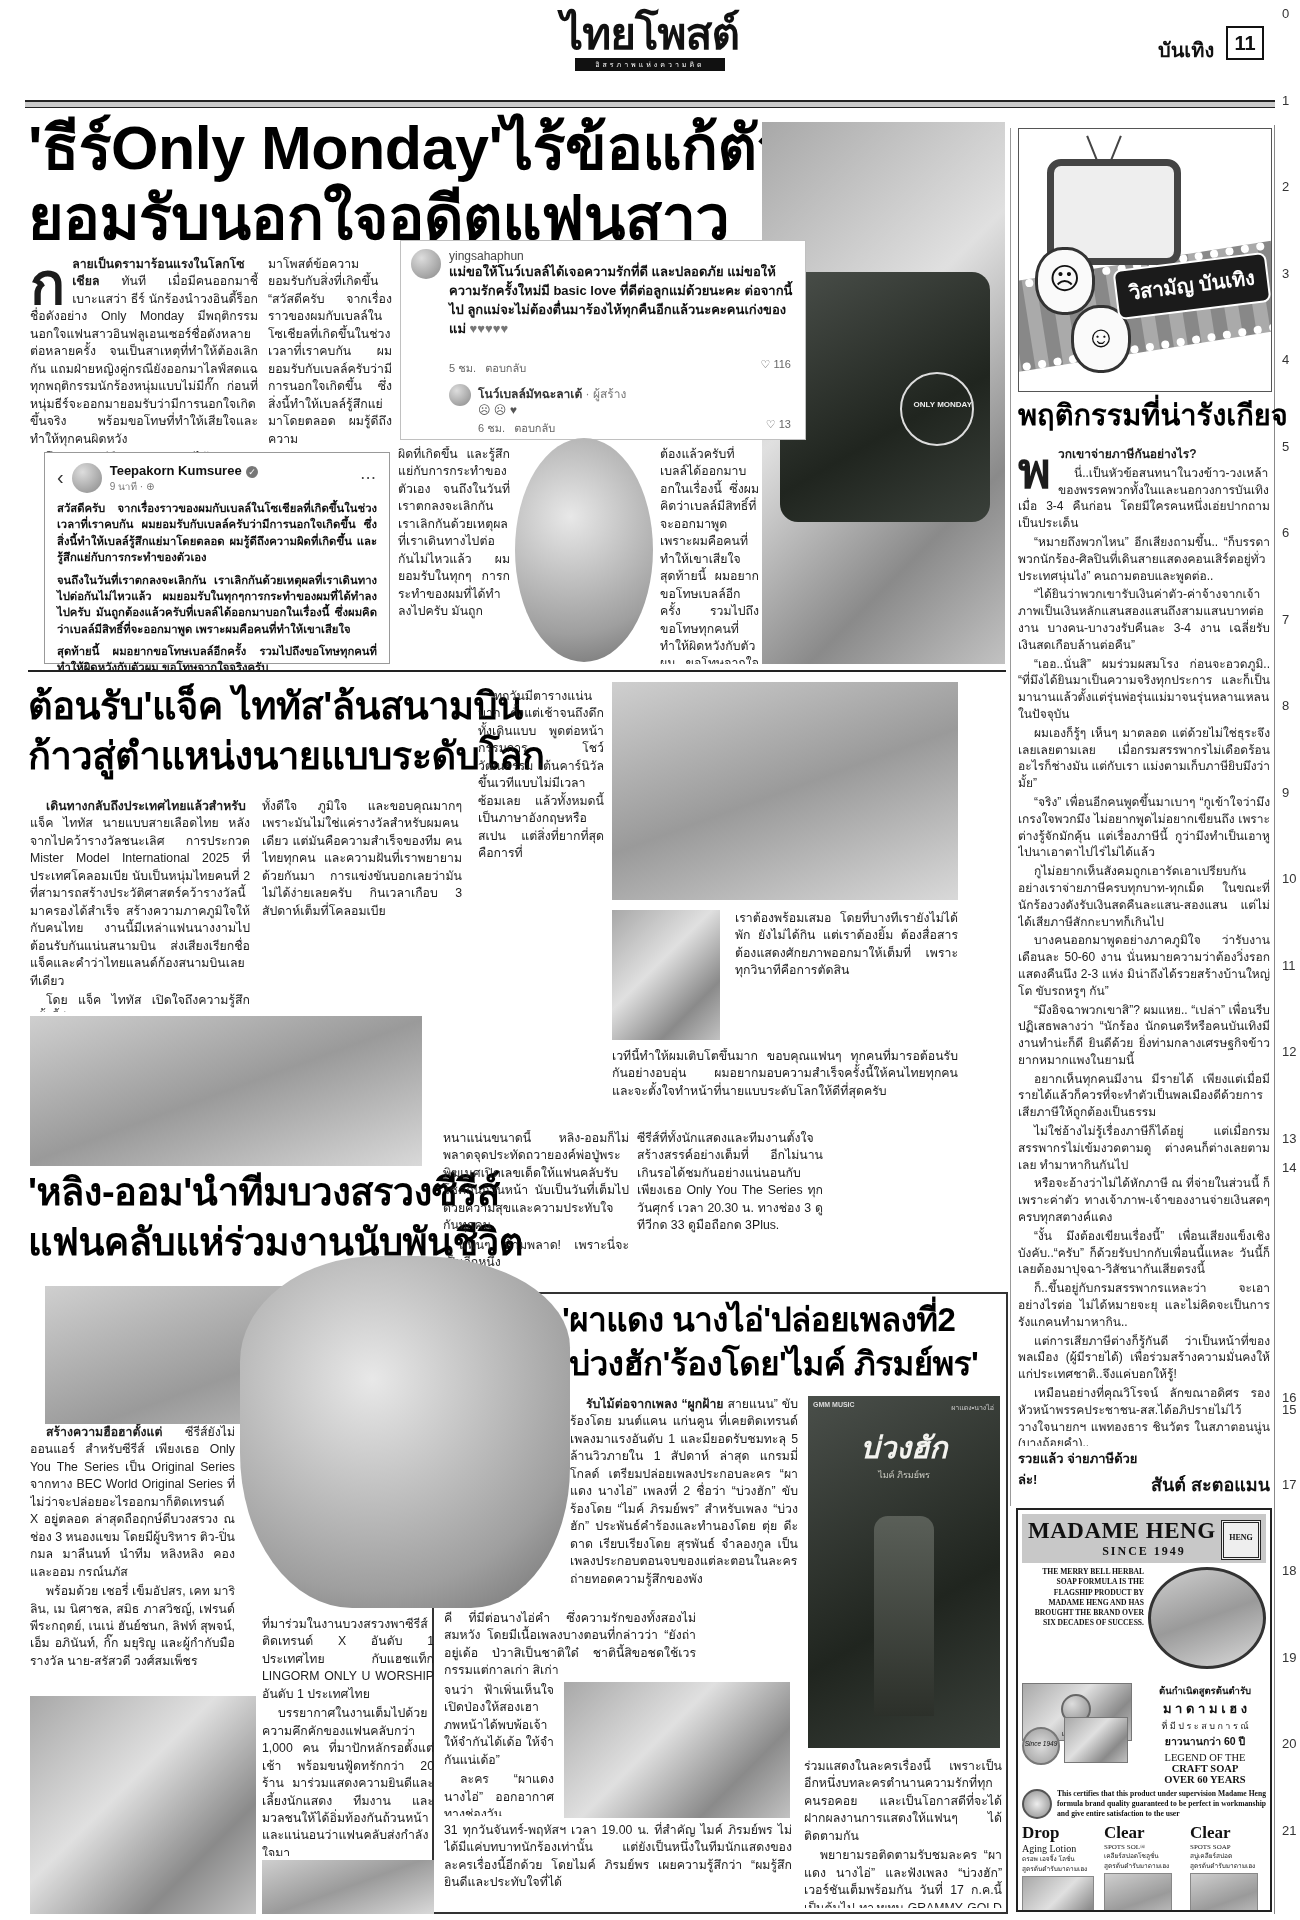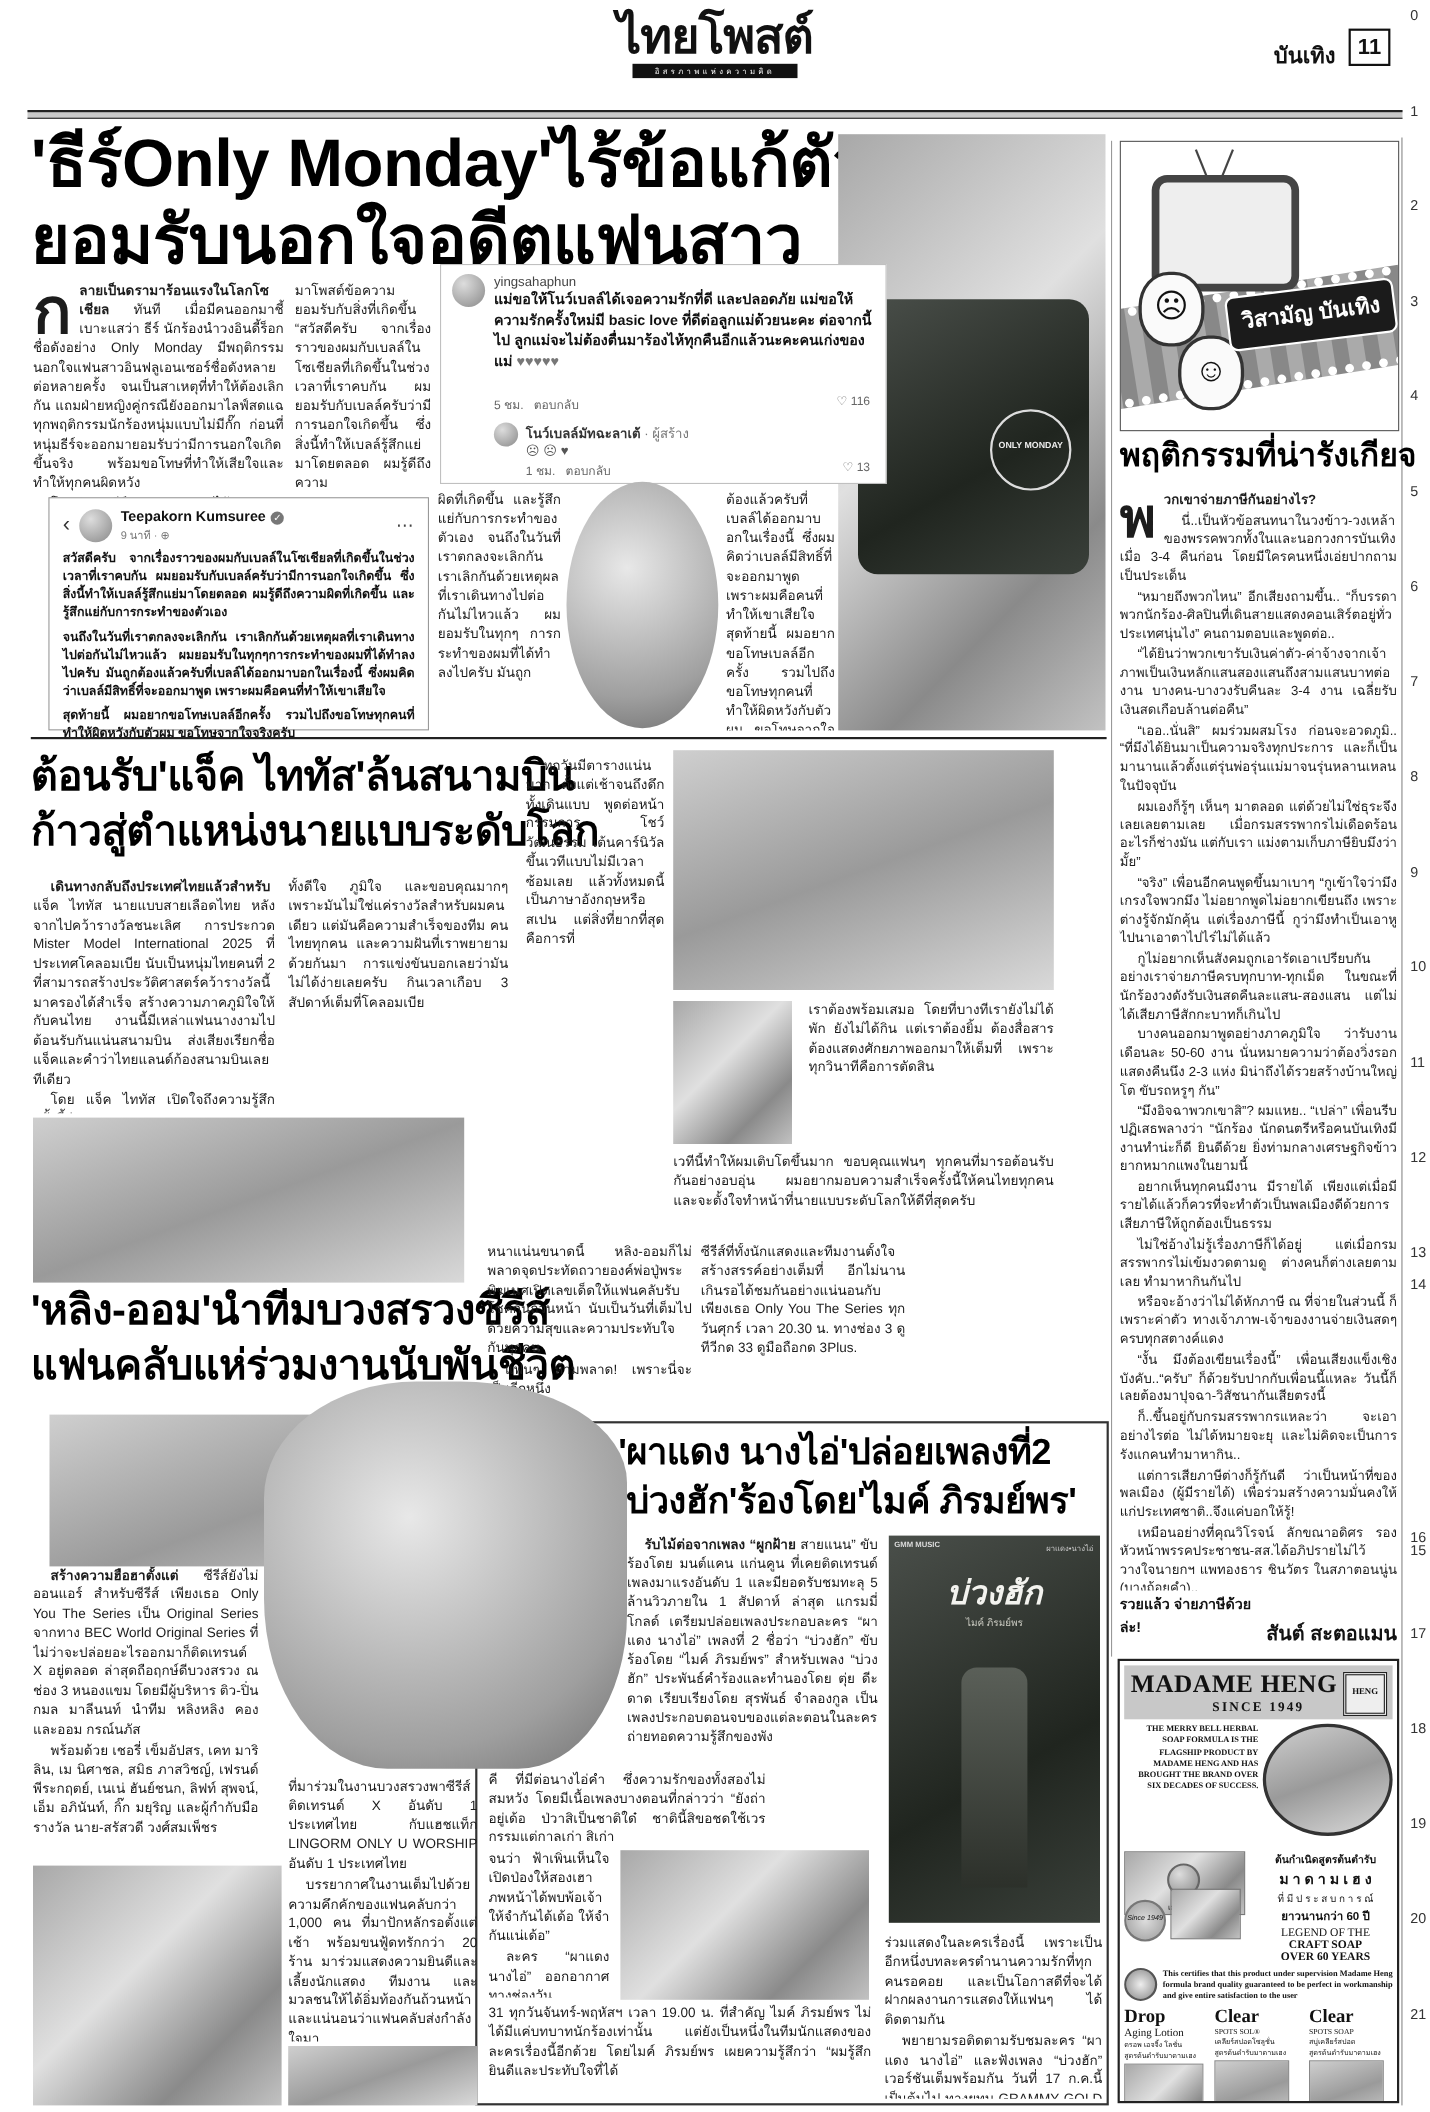--- a/index.html
+++ b/index.html
@@ -60,21 +60,21 @@
     <div class="fold" style="position: absolute; top: 1649.5px;">19</div>
     <div class="fold" style="position: absolute; top: 1736px;">20</div>
     <div class="fold" style="position: absolute; top: 1822.5px;">21</div>
   </div>
 
 <div class="abs hl" style="left:28px;top:116px;font-size:61px">'ธีร์Only Monday'ไร้ข้อแก้ตัว</div>
 <div class="abs hl" style="left:28px;top:186px;font-size:61px">ยอมรับนอกใจอดีตแฟนสาว</div>
 
 <div class="abs ph" style="left:762px;top:122px;width:243px;height:542px">
   <div class="abs dark" style="left:18px;top:150px;width:210px;height:250px;border-radius:18px">
-    <div class="abs" style="left:120px;top:100px;width:74px;height:74px;border-radius:50%;border:2px solid #ddd;color:#eee;font-size:8px;font-weight:bold;text-align:center;padding-top:26px;box-sizing:border-box">ONLY MONDAY</div>
+    <div class="abs" style="left:120px;top:100px;width:74px;height:74px;border-radius:50%;border:2px solid #ddd;color:#eee;font-size:8px;font-weight:bold;text-align:right;padding-top:26px;box-sizing:border-box">ONLY MONDAY</div>
   </div>
 </div>
 
 <div class="abs txt" style="left:30px;top:256px;width:228px;height:198px">
   <p class="noind"><span class="dropcap">ก</span><b>ลายเป็นดรามาร้อนแรงในโลกโซเชียล</b> <span>ทันที เมื่อมีคนออกมาชี้เบาะแสว่า ธีร์ นักร้องนำวงอินดี้ร็อกชื่อดังอย่าง Only Monday มีพฤติกรรมนอกใจแฟนสาวอินฟลูเอนเซอร์ชื่อดังหลายต่อหลายครั้ง จนเป็นสาเหตุที่ทำให้ต้องเลิกกัน แถมฝ่ายหญิงคู่กรณียังออกมาไลฟ์สดแฉทุกพฤติกรรมนักร้องหนุ่มแบบไม่มีกั๊ก ก่อนที่หนุ่มธีร์จะออกมายอมรับว่ามีการนอกใจเกิดขึ้นจริง พร้อมขอโทษที่ทำให้เสียใจและทำให้ทุกคนผิดหวัง</span></p>
   <p>โดยล่าสุด ธีร์ Only Monday ได้ออก</p>
 </div>
 <div class="abs txt" style="left:268px;top:256px;width:124px;height:398px">
   <p class="noind">มาโพสต์ข้อความยอมรับกับสิ่งที่เกิดขึ้น “สวัสดีครับ จากเรื่องราวของผมกับเบลล์ในโซเชียลที่เกิดขึ้นในช่วงเวลาที่เราคบกัน ผมยอมรับกับเบลล์ครับว่ามีการนอกใจเกิดขึ้น ซึ่งสิ่งนี้ทำให้เบลล์รู้สึกแย่มาโดยตลอด ผมรู้ดีถึงความ</p>
 </div>
@@ -92,21 +92,21 @@
         <span>5 ชม.</span>&nbsp;&nbsp;
         <span>ตอบกลับ</span>
         <span class="abs" style="right:14px;margin-top:-1px"><span>♡</span> <span>116</span></span>
       </div>
       <div style="display:flex;gap:7px;margin-top:7px">
         <div class="avatar" style="width:22px;height:22px;flex:none"></div>
         <div style="flex:1">
           <div style="font-size:12px;color:#333"><b>โนว์เบลล์มัทฉะลาเต้</b> <span style="color:#777">· ผู้สร้าง</span></div>
           <div style="font-size:12px;color:#555">☹ ☹ ♥</div>
           <div style="font-size:11px;color:#666;margin-top:2px">
-            <span>1 ชม.</span>&nbsp;&nbsp;
+            <span>6 ชม.</span>&nbsp;&nbsp;
             <span>ตอบกลับ</span>
             <span class="abs" style="right:14px;margin-top:-1px"><span>♡</span> <span>13</span></span>
           </div>
         </div>
       </div>
     </div>
   </div>
 </div>
 
 <div class="abs txt" style="left:398px;top:446px;width:112px;height:218px">

